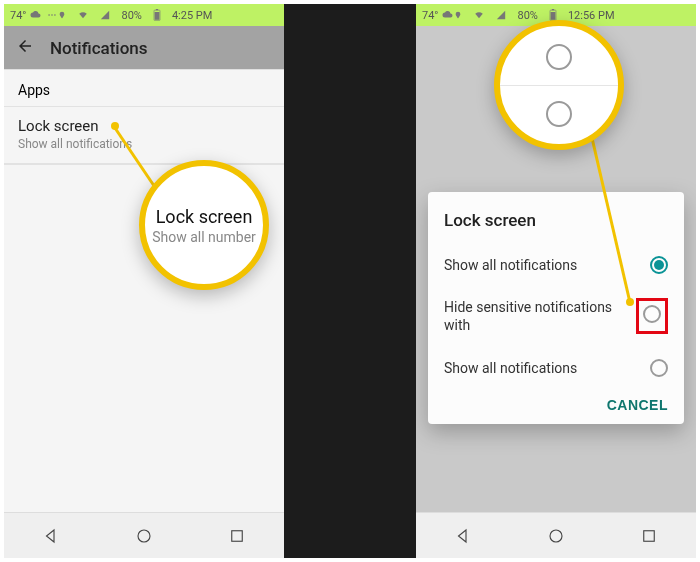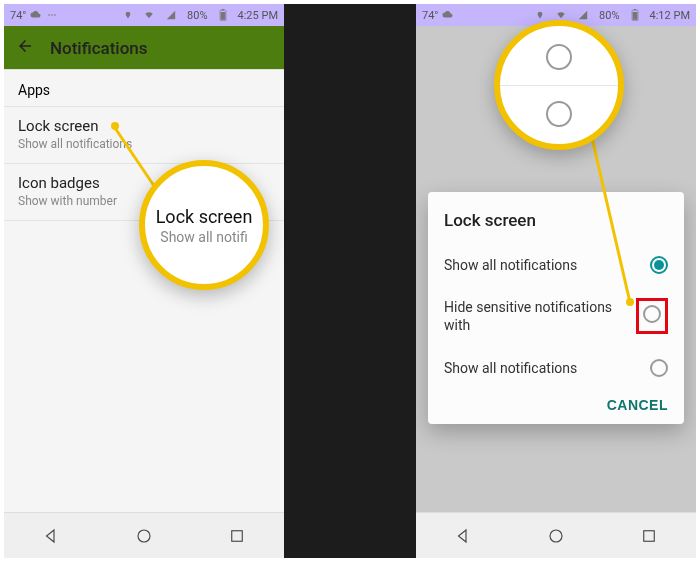--- a/index.html
+++ b/index.html
@@ -22,42 +22,41 @@
     width: 280px;
     height: 554px;
     background: #f5f5f5;
   }
   .phone.left { left: 0; }
   .phone.right { right: 0; }
 
   
   .statusbar {
     height: 22px;
-    background: #c4b5fd;
+    background: #bef264;
     color: #555;
     font-size: 11px;
     display: flex;
     align-items: center;
     padding: 0 6px;
-    justify-content: space-between;
   }
   .statusbar .sb-left, .statusbar .sb-right {
     display: flex; align-items: center; gap: 4px;
   }
   .statusbar .sb-right { gap: 11px; }
   .sb-icon { display:inline-flex; }
 
   
   .hdr {
     height: 44px;
     display: flex;
     align-items: center;
     padding: 0 12px;
     gap: 16px;
-    background: #4d7c0f;
+    background: #a3a3a3;
     border-bottom: 1px solid #e0e0e0;
   }
   .hdr .title { font-size: 17px; color: #222; font-weight: 500; }
   .back-arrow { font-size: 18px; color: #222; }
 
   .section-label {
     padding: 12px 14px 8px;
     font-size: 14px;
     color: #000000;
   }
@@ -243,24 +242,20 @@
 
       <div class="section-label">Apps</div>
       <div class="divider"></div>
 
       <div class="row">
         <div class="row-title">Lock screen</div>
         <div class="row-sub">Show all notifications</div>
       </div>
       <div class="divider"></div>
 
-      <div class="row">
-        <div class="row-title">Icon badges</div>
-        <div class="row-sub">Show with number</div>
-      </div>
       <div class="divider"></div>
     </div>
 
     <div class="navbar">
       <span class="nav-btn">
         <svg width="18" height="18" viewBox="0 0 24 24">
             <path fill="none" stroke="#444" stroke-width="1.5" d="M16 4L6 12l10 8z"></path>
           </svg>
       </span>
       <span class="nav-btn">
@@ -303,21 +298,21 @@
             </svg>
         </span>
         <span>80%</span>
         <span class="sb-icon">
           <svg width="8" height="12" viewBox="0 0 12 20">
               <rect x="1" y="2" width="10" height="17" rx="1" fill="none" stroke="#777"></rect>
               <rect x="4" y="0" width="4" height="2" fill="#777"></rect>
               <rect x="2" y="5" width="8" height="13" fill="#777"></rect>
             </svg>
         </span>
-        <span>4:12 PM</span>
+        <span>12:56 PM</span>
       </div>
     </div>
 
     <div class="content-area">
       <div class="scrim"></div>
 
       <div class="dialog">
         <h2>Lock screen</h2>
 
         <div class="opt">
@@ -363,21 +358,21 @@
   </div>
 
   <div class="dot" style="top:118px; left:107px;"></div>
   <div class="leader" style="top:121px; left:110px; width:95px; transform:rotate(56deg);"></div>
 
   <div class="dot" style="top:294px; left:622px;"></div>
   <div class="leader" style="top:297px; left:626px; width:175px; transform:rotate(-103deg);"></div>
 
   <div class="mag mag1">
     <div class="m-title">Lock screen</div>
-    <div class="m-sub">Show all notifi</div>
+    <div class="m-sub">Show all number</div>
   </div>
 
   <div class="mag mag2">
     <div class="big-radio"></div>
     <div class="hline"></div>
     <div class="big-radio"></div>
   </div>
 
 </div>
 

